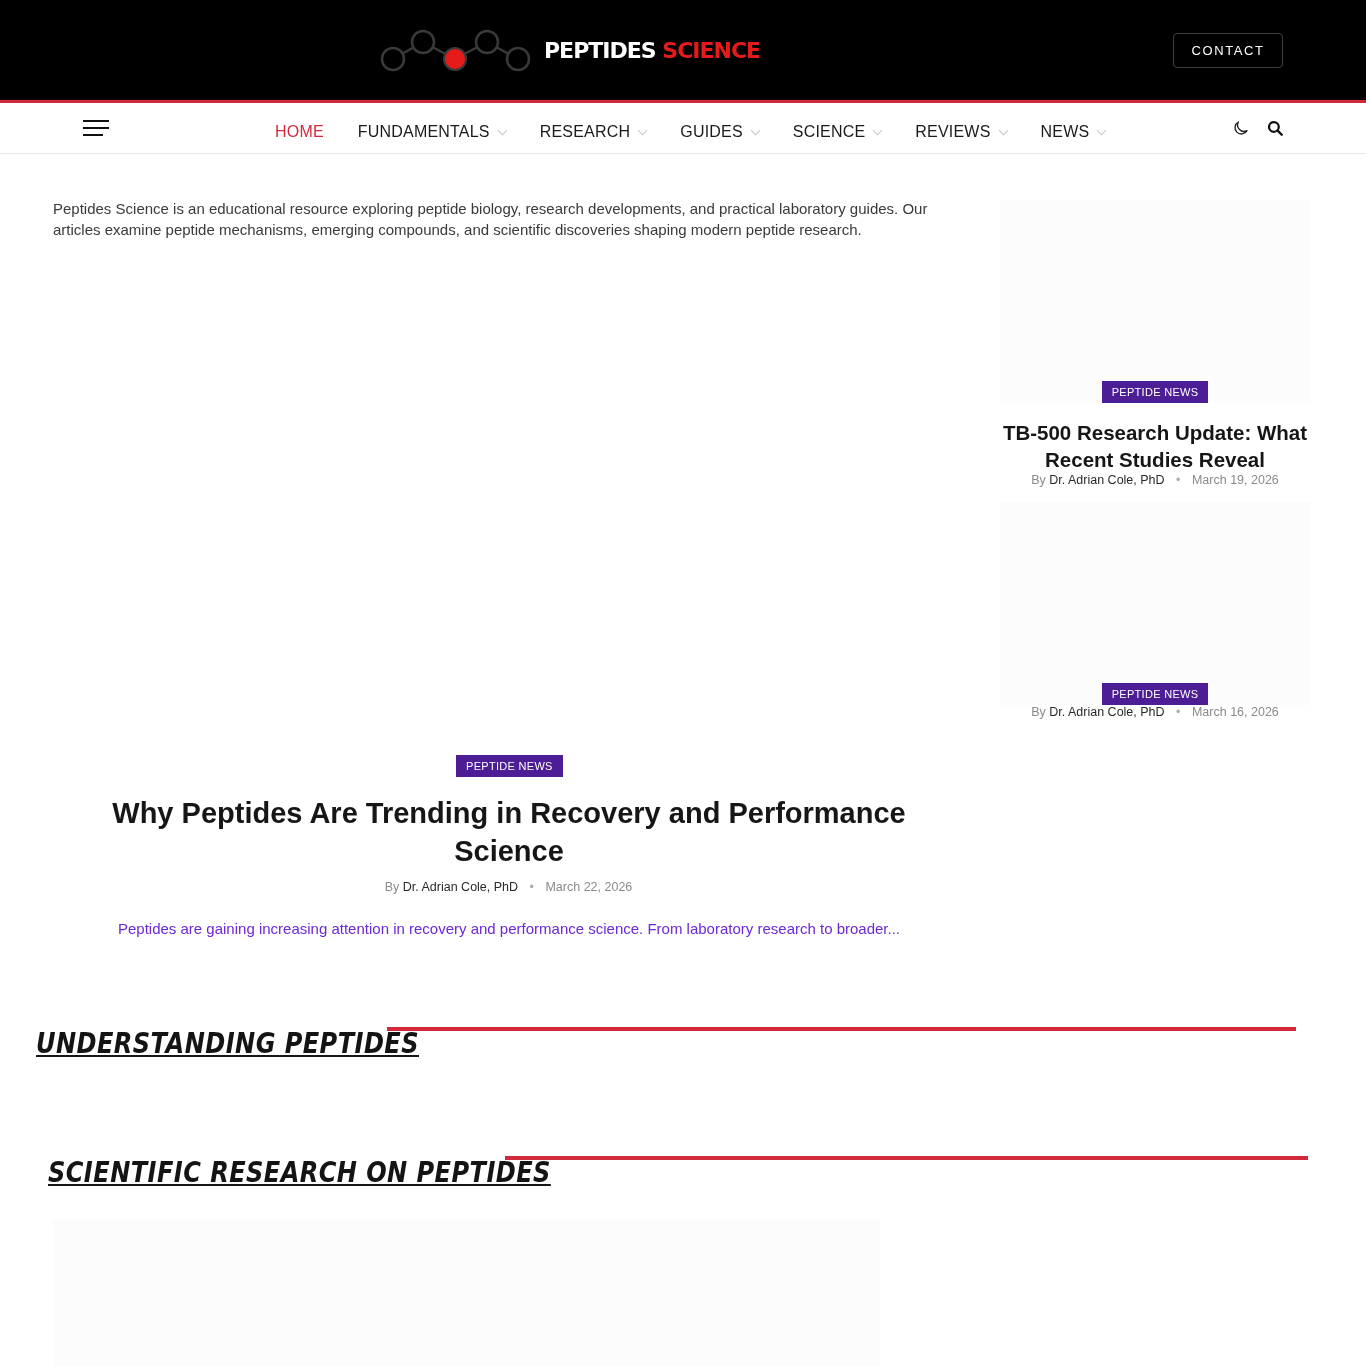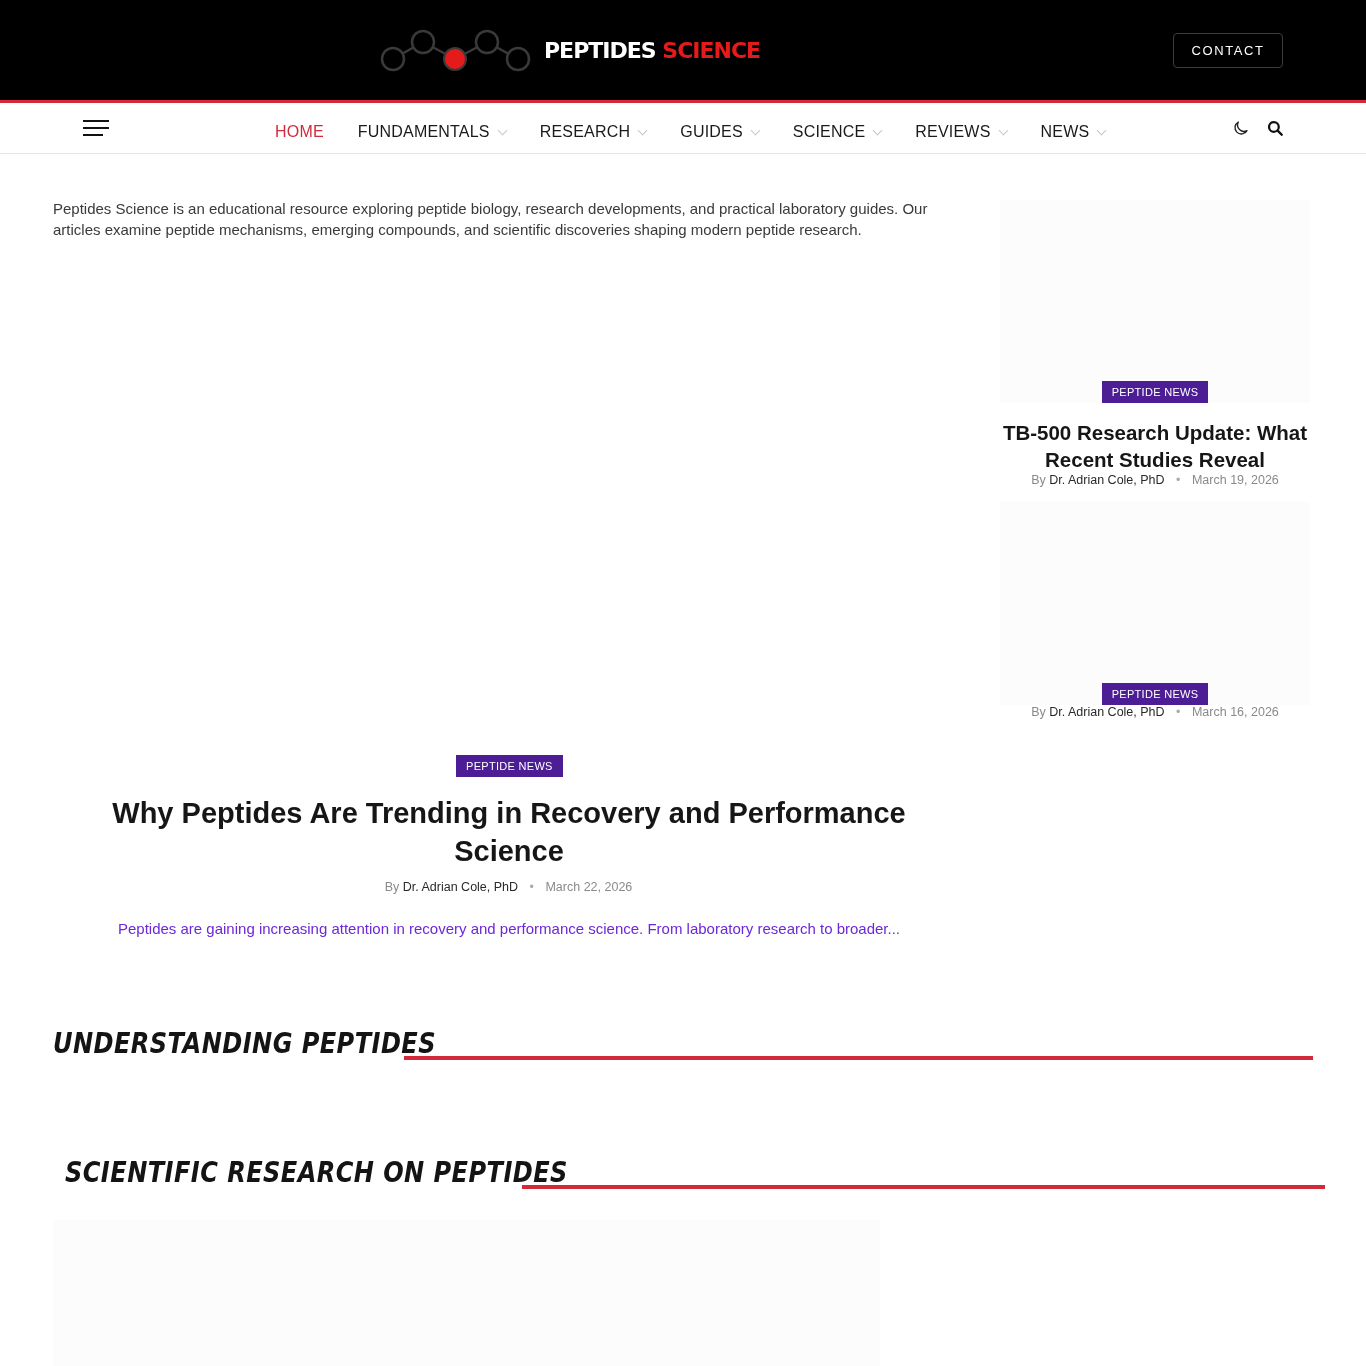--- a/index.html
+++ b/index.html
@@ -47,21 +47,21 @@
   .main-excerpt { position: absolute; left: 113px; top: 917px; width: 792px; text-align: center; font-size: 15px; line-height: 24px; color: #6d28d9; }
 
   
   .side-post { position: absolute; left: 1000px; width: 310px; }
   .side-img { width: 310px; height: 203px; background: #fcfcfc; }
   .side-badge-wrap { position: absolute; left: 0; width: 310px; text-align: center; }
   .side-title { text-align: center; font-size: 20.5px; line-height: 27px; color: #161616; cursor: pointer; }
   .side-meta { text-align: center; }
 
   
-  .section-head { position: absolute; left: 53px; width: 1260px; display: flex; align-items: flex-end; }
+  .section-head { position: absolute; left: 36px; width: 1260px; display: flex; align-items: flex-start; text-decoration: underline; }
   .section-head h2 { font-family: "DejaVu Sans", sans-serif; font-weight: bold; font-style: italic; font-size: 28px; letter-spacing: 0.5px; color: #141414; text-transform: uppercase; transform: scaleX(0.86); transform-origin: left center; white-space: nowrap; }
   .section-head .line { flex: 1; height: 4px; background: #d22a3a; }
 
   .bottom-img { position: absolute; left: 53px; top: 1220px; width: 827px; height: 146px; background: #fcfcfc; }
 </style>
 </head>
 <body>
 
 <header class="top-header">
   <div class="logo">

